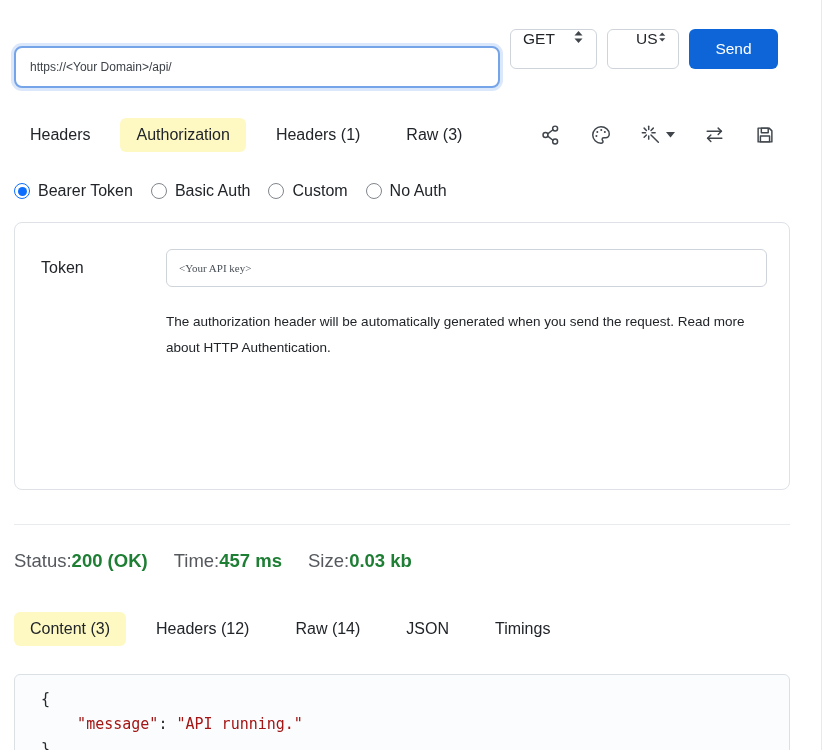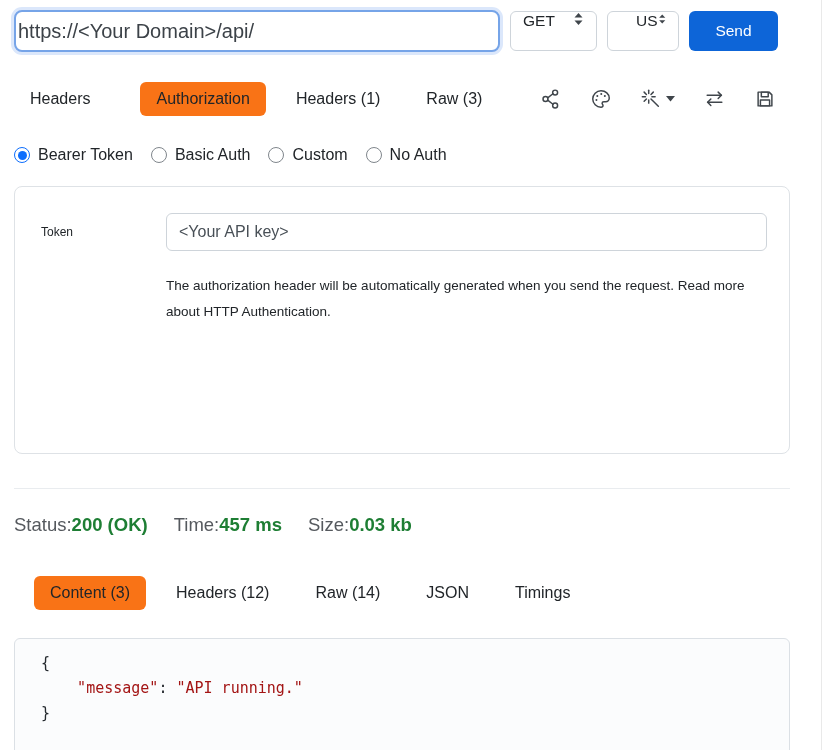--- a/index.html
+++ b/index.html
@@ -5,54 +5,54 @@
   * { box-sizing: border-box; margin: 0; padding: 0; }
   html, body { width: 837px; height: 750px; overflow: hidden; background: #fff;
     font-family: "Liberation Sans", "DejaVu Sans", sans-serif; color: #212529; }
   .page { position: relative; width: 837px; height: 750px; }
   .page-edge { position: absolute; left: 821px; top: 0; bottom: 0; width: 1px; background: #e9e9e9; }
   .wrap { width: 776px; margin-left: 14px; padding-top: 10px; }
 
   
   .row-top { display: flex; gap: 10px; align-items: center; }
   .url-input { width: 486px; height: 42px; border: 2px solid #76a4e8; border-radius: 8px;
-    box-shadow: 0 0 0 3px #dbe7fb; padding: 0 2px; font-size: 20px; color: #3c4248; outline: none;
-    font-family: "Liberation Sans", sans-serif; }
+    box-shadow: 0 0 0 3px #dbe7fb; padding: 0 14px; font-size: 12px; color: #3c4248; outline: none;
+    font-family: "Liberation Sans", sans-serif; margin-top: 36px; }
   .select { height: 40px; background: #fff; border: 1px solid #ced4da; border-radius: 6px;
     display: flex; justify-content: space-between; padding: 0 12px;
     font-size: 15.5px; color: #212529; cursor: pointer; }
   .select.method { width: 87px; }
   .select.region { width: 72px; padding-left: 28px; }
   .send-btn { width: 89px; height: 40px; background: #0d65d8; border: none; border-radius: 6px;
     color: #fff; font-size: 15.5px; cursor: pointer; font-family: "Liberation Sans", sans-serif; }
 
   
   .tabs-row { margin-top: 30px; display: flex; align-items: center; }
   .tab { padding: 8px 16px; font-size: 16px; color: #212529; border-radius: 6px; margin-right: 14px;
     cursor: pointer; white-space: nowrap; }
-  .tab.active { background: #f97316; margin-left: 20px; }
+  .tab.active { background: #fef9c3; }
   .icons { margin-left: auto; display: flex; align-items: center; gap: 28px; padding-right: 14px; }
   .icon-btn { display: flex; align-items: center; gap: 4px; cursor: pointer; }
   .icon-btn svg { display: block; }
 
   
   .radio-row { margin-top: 30px; display: flex; align-items: center; gap: 18px; font-size: 16px; text-align: right; }
   .radio-item { display: flex; align-items: center; gap: 8px; cursor: pointer; }
   .radio { width: 16px; height: 16px; border-radius: 50%; border: 1px solid #80868c; background: #fff; position: relative; }
   .radio.sel { border-color: #0d6efd; }
   .radio.sel::after { content: ""; position: absolute; inset: 2.5px; border-radius: 50%; background: #0d6efd; }
 
   
   .panel { margin-top: 22px; height: 268px; border: 1px solid #dee2e6; border-radius: 8px;
     padding: 26px 22px 0 26px; }
   .panel-row { display: flex; align-items: center; }
-  .token-label { width: 125px; font-size: 12px; color: #212529; }
+  .token-label { width: 125px; font-size: 16px; color: #212529; }
   .token-input { flex: 1; height: 38px; border: 1px solid #ced4da; border-radius: 6px;
-    padding: 0 12px; font-size: 16px; color: #495057; outline: none;
-    font-family: Liberation Sans, sans-serif; }
+    padding: 0 12px; font-size: 11px; color: #495057; outline: none;
+    font-family: Liberation Serif, serif; }
   .helper { margin-left: 125px; margin-top: 22px; max-width: 585px; font-size: 13.5px;
     color: #212529; line-height: 1.9; }
 
   .divider { margin-top: 34px; border: 0; border-top: 1px solid #e9ecef; width: 776px; }
 
   
   .status-row { margin-top: 25px; display: flex; align-items: baseline; gap: 26px; font-size: 18.5px; }
   .status-pair { display: flex; align-items: baseline; }
   .status-label { color: #55595e; }
   .status-value { color: #1e7e34; font-weight: 700; }

